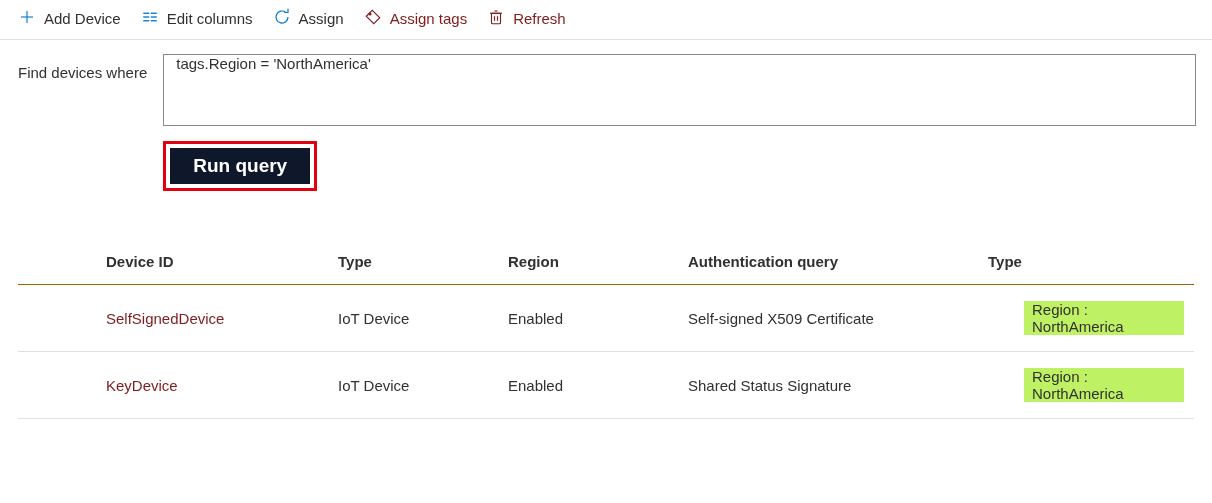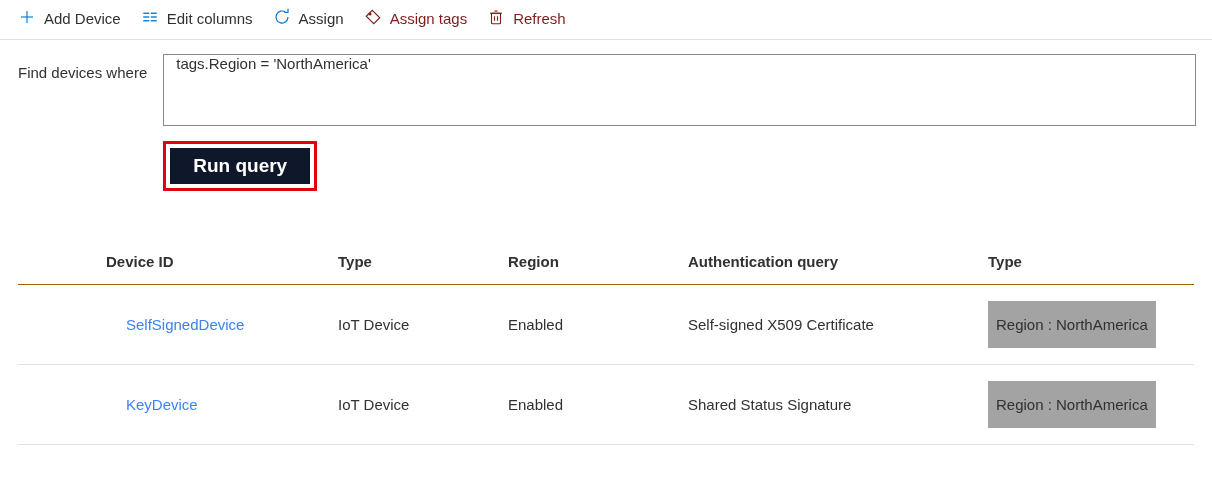--- a/index.html
+++ b/index.html
@@ -89,27 +89,28 @@
       padding: 16px 10px 16px 88px;
       border-bottom: 1px solid #e1dfdd;
       font-size: 15px;
       vertical-align: middle;
     }
     .table td:first-child { padding-left: 88px; }
     .col-device { width: 310px; }
     .col-type   { width: 170px; }
     .col-status { width: 180px; }
     .col-auth   { width: 300px; }
-    .link { color: #3b82f6; cursor: pointer; margin-left: 20px; }
+    .link { color: #7f1d1d; cursor: pointer; }
     .tag-badge {
-      background: #a3a3a3;
-      color: #323130;
-      padding: 15px 8px;
+      background: #bef264;
+      color: #323130;
+      padding: 0 8px;
       font-size: 15px;
       display: inline-block;
+      margin-left: 36px;
     }
     
     .table th + th, .table td + td { padding-left: 10px; }
   </style>
 </head>
 <body>
 
 <div class="toolbar">
   <button class="toolbar-btn">
     <span class="icon-blue">

